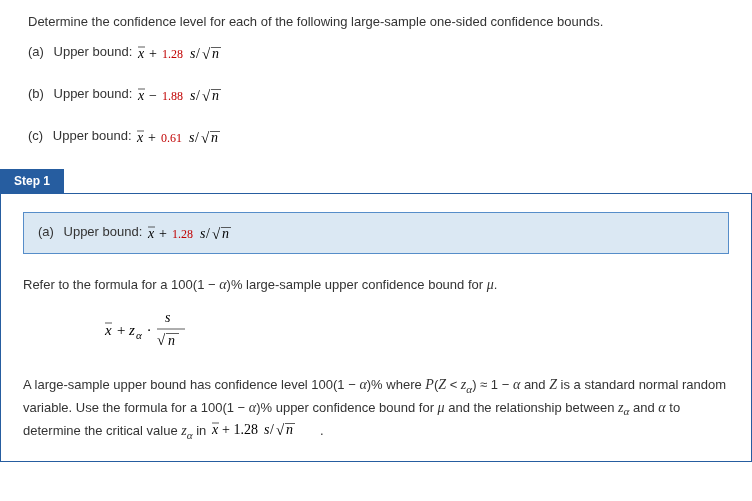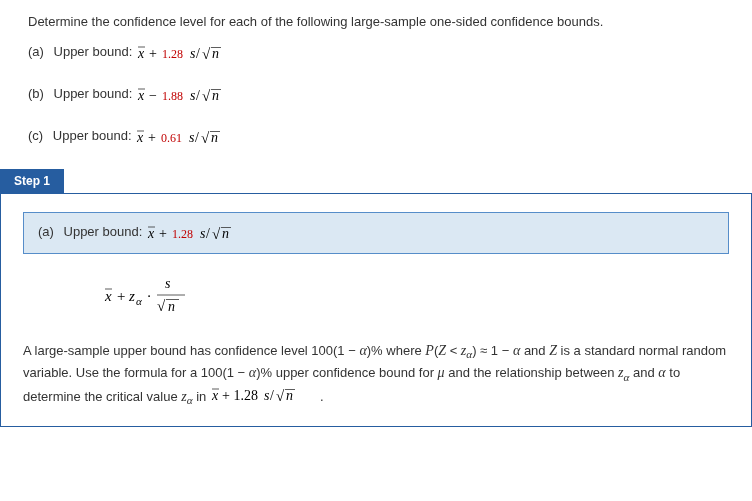--- a/index.html
+++ b/index.html
@@ -128,20 +128,23 @@
         <text x="13" y="15" font-family="Times New Roman" font-size="14">+</text>
         <text x="26" y="15" font-family="Verdana" font-size="12" fill="#c00000">1.28</text>
         <text x="54" y="15" font-family="Times New Roman" font-style="italic" font-size="14">s</text>
         <text x="60" y="15" font-family="Times New Roman" font-size="14">/</text>
         <text x="66" y="16" font-family="Times New Roman" font-size="15">√</text>
         <line x1="75" y1="4.5" x2="85" y2="4.5" stroke="#333" stroke-width="0.8"></line>
         <text x="76" y="15" font-family="Times New Roman" font-style="italic" font-size="14">n</text>
       </svg>
     </div>
 
+    <div class="explain">
+      Refer to the formula for a 100(1 − <span class="math">α</span>)% large-sample upper confidence bound for <span class="math">μ</span>.
+    </div>
 
     <div class="formula-block">
       <svg width="110" height="44">
 
         <line x1="2" y1="15" x2="9" y2="15" stroke="#333" stroke-width="0.8"></line>
         <text x="2" y="27" font-family="Times New Roman" font-style="italic" font-size="15">x</text>
         <text x="13" y="27" font-family="Times New Roman" font-size="15">+</text>
         <text x="26" y="27" font-family="Times New Roman" font-style="italic" font-size="15">z</text>
         <text x="33" y="31" font-family="Times New Roman" font-style="italic" font-size="11">α</text>
         <text x="44" y="27" font-family="Times New Roman" font-size="15">·</text>

